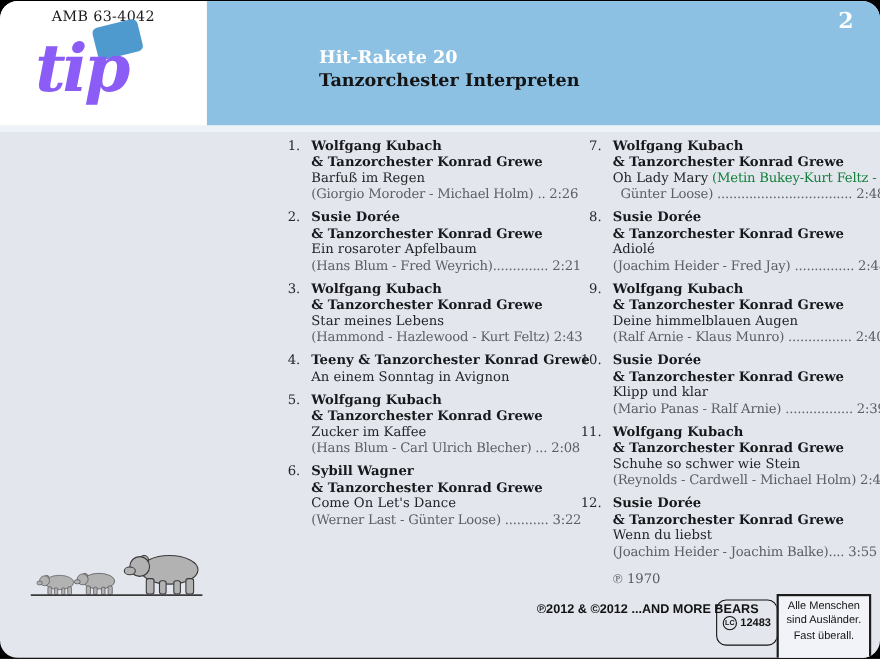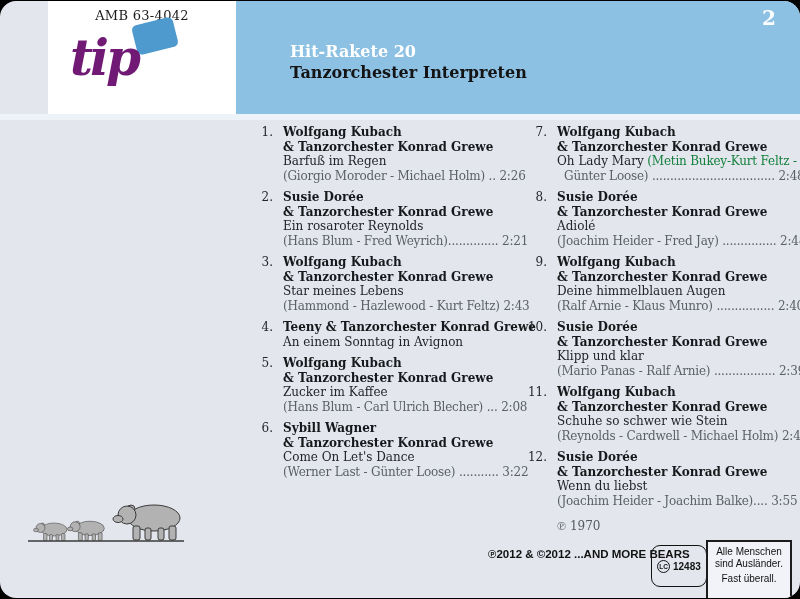--- a/index.html
+++ b/index.html
@@ -6,31 +6,31 @@
   body{
     width:800px;height:599px;background:#000;position:relative;
     font-family:"DejaVu Serif", serif;
   }
   .card{
     position:absolute;left:0;top:1px;width:800px;height:597px;
     background:#e3e6ed;border-radius:16px;overflow:hidden;
   }
   
   .logo-area{
-    position:absolute;left:0;top:0;width:188px;height:113px;background:#ffffff;margin-left:48px;
+    position:absolute;left:0;top:0;width:188px;height:113px;background:#ffffff;
   }
   .catalog{
     position:absolute;left:0;top:7px;width:100%;text-align:center;
     font-family:"DejaVu Serif",serif;font-size:13px;color:#1b1b1b;letter-spacing:.3px;
   }
   .tip-logo{position:absolute;left:16px;top:18px;width:160px;height:90px;}
   .tip-text{
-    position:absolute;left:6px;top:14px;
+    position:absolute;left:16px;top:14px;
     font-family:"DejaVu Serif",serif;font-style:italic;font-weight:bold;
-    font-size:50px;color:#701a75;letter-spacing:-3px;line-height:1;
+    font-size:60px;color:#8b5cf6;letter-spacing:-3px;line-height:1;
   }
   .tip-diamond{
     position:absolute;left:70px;top:2px;width:42px;height:30px;
     background:#4e9acf;border-radius:5px;transform:rotate(-14deg);
   }
   .header-band{
     position:absolute;left:188px;top:0;width:612px;height:113px;background:#8dc1e4;
   }
   .header-strip{
     position:absolute;left:0;top:113px;width:800px;height:6px;background:#eef3f9;
@@ -125,21 +125,21 @@
             <div class="line-artist">&amp; Tanzorchester Konrad Grewe</div>
             <div class="line-title">Barfuß im Regen</div>
             <div class="line-credits">(Giorgio Moroder - Michael Holm) .. 2:26</div>
           </div>
         </div>
         <div class="track">
           <div class="no">2.</div>
           <div class="content">
             <div class="line-artist">Susie Dorée</div>
             <div class="line-artist">&amp; Tanzorchester Konrad Grewe</div>
-            <div class="line-title">Ein rosaroter Reynolds</div>
+            <div class="line-title">Ein rosaroter Apfelbaum</div>
             <div class="line-credits">(Hans Blum - Fred Weyrich).............. 2:21</div>
           </div>
         </div>
         <div class="track">
           <div class="no">3.</div>
           <div class="content">
             <div class="line-artist">Wolfgang Kubach</div>
             <div class="line-artist">&amp; Tanzorchester Konrad Grewe</div>
             <div class="line-title">Star meines Lebens</div>
             <div class="line-credits">(Hammond - Hazlewood - Kurt Feltz) 2:43</div>

